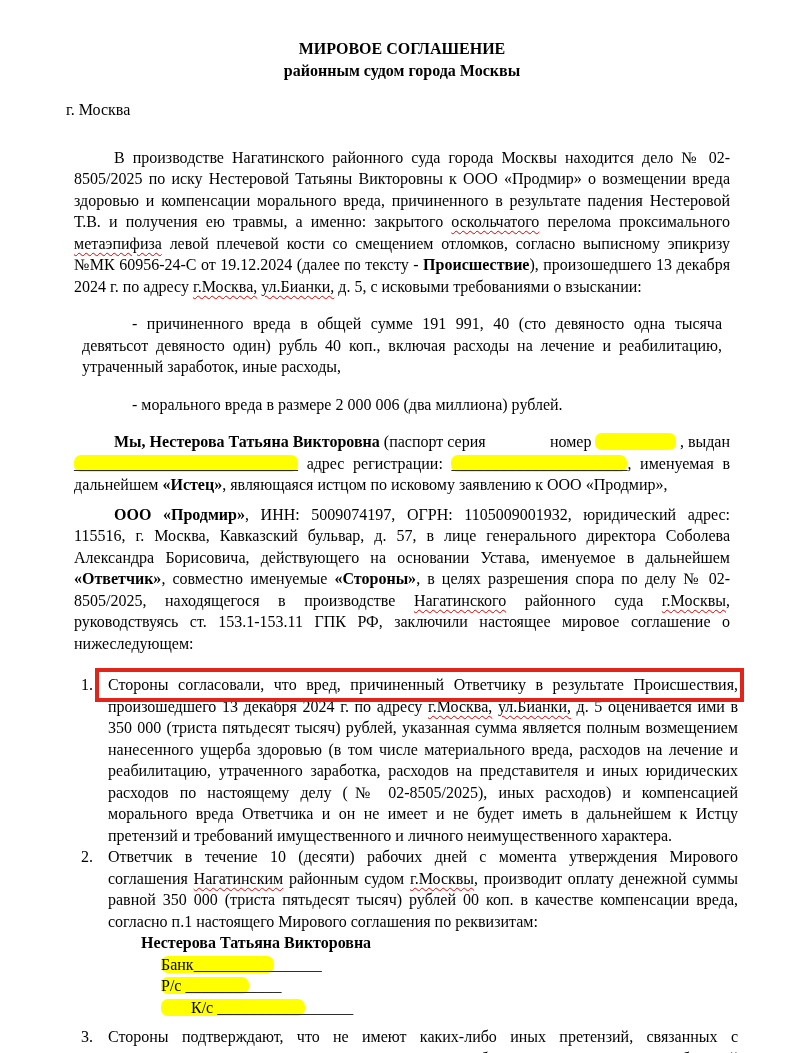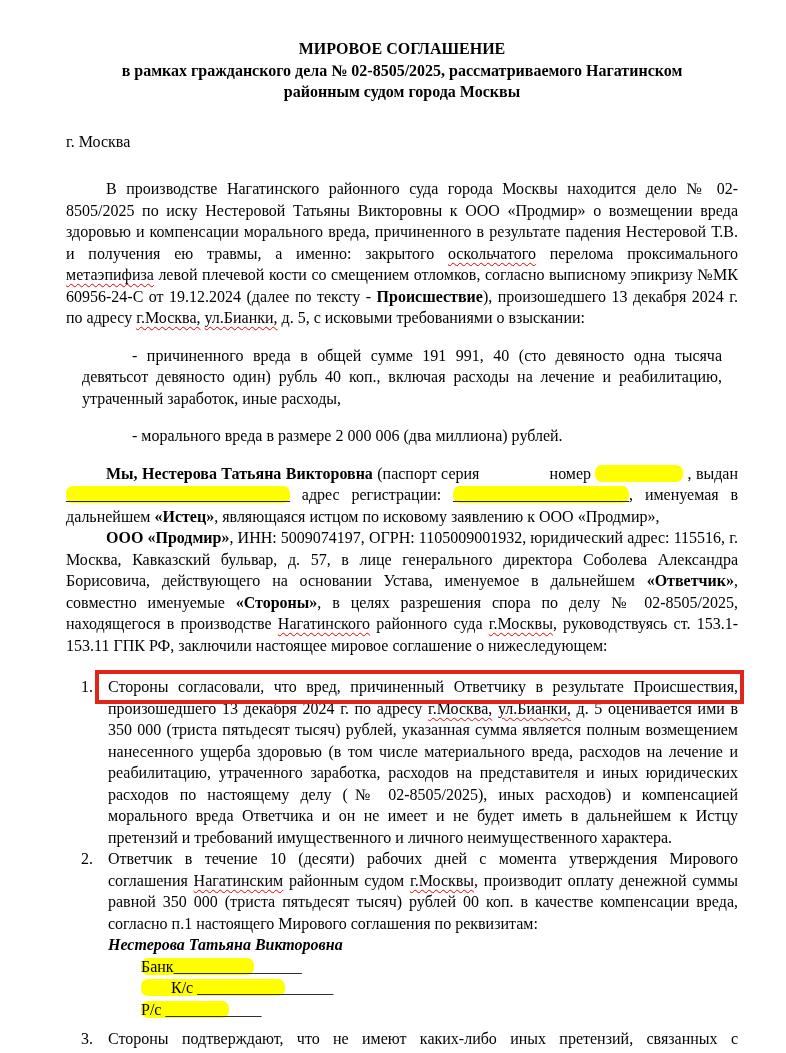--- a/index.html
+++ b/index.html
@@ -12,53 +12,52 @@
   html,body{margin:0;padding:0;background:#fff;}
   .page{
     width:784px;height:1053px;box-sizing:border-box;position:relative;
     background:var(--paper);color:var(--ink);overflow:hidden;
     font-family:"Liberation Serif","DejaVu Serif",serif;
     font-size:16px;line-height:21.5px;
     padding:38px 46px 0 66px;
   }
   .title{ text-align:center;font-weight:bold; }
   .dateline{
-    display:flex;justify-content:space-between;margin-top:28px;align-items:center;
+    display:flex;justify-content:space-between;margin-top:18px;align-items:center;
   }
-  .para{ text-align:justify;text-indent:40px;margin:0; }
+  .para{ text-align:justify;text-indent:40px;margin:8px; }
   .intro{ margin-top:26px; }
   .claim{ text-align:justify;text-indent:50px;margin:16px; }
   .plaintiff{ margin-top:5px; }
   .list{ margin-top:20px; }
   .li{ display:flex;align-items:flex-start; }
   .li .num{ flex:0 0 27px;margin-left:15px; }
   .li-body{ flex:1;text-align:justify;position:relative; }
   .li3{ margin-top:8px; }
   .redbox{
     position:absolute;left:-13px;top:-6px;width:calc(100% + 19px);height:34px;
     border:4px solid var(--annotation-red);box-sizing:border-box;pointer-events:none;
   }
-  .req-name{ font-weight:bold;text-align:left;font-style:italic; }
-  .req-line{ margin-left:33px;text-align:left; }
+  .req-name{ font-weight:bold;margin-left:33px;text-align:left; }
+  .req-line{ margin-left:53px;text-align:left; }
   .b{ font-weight:bold; }
   .sq{
     text-decoration-line:underline;text-decoration-style:wavy;
     text-decoration-color:var(--squiggle-red);text-decoration-thickness:1px;
     text-underline-offset:3px;
   }
   .hl{ background:var(--highlight);border-radius:7px; }
   .padleft{ padding-left:30px; }
 </style>
 </head>
 <body>
 
 <div class="page">
 
   <div class="title">МИРОВОЕ СОГЛАШЕНИЕ</div>
-  <div class="title">в рамках гражданского дела № 02-8505/2025, рассматриваемого Нагатинском</div>
   <div class="title">районным судом города Москвы</div>
 
   <div class="dateline">
     <span>г. Москва</span>
   </div>
 
   <p class="para intro"><span>В производстве Нагатинского районного суда города Москвы находится дело № 02-8505/2025 по иску Нестеровой Татьяны Викторовны к ООО «Продмир» о возмещении вреда здоровью и компенсации морального вреда, причиненного в результате падения Нестеровой Т.В. и получения ею травмы, а именно: закрытого </span><span class="sq">оскольчатого</span><span> перелома проксимального </span><span class="sq">метаэпифиза</span><span> левой плечевой кости со смещением отломков, согласно выписному эпикризу №МК 60956-24-С от 19.12.2024 (далее по тексту - </span><span class="b">Происшествие</span><span>), произошедшего 13 декабря 2024 г. по адресу </span><span class="sq">г.Москва,</span><span> </span><span class="sq">ул.Бианки,</span><span> д. 5, с исковыми требованиями о взыскании:</span></p>
 
   <p class="claim"><span>- причиненного вреда в общей сумме 191 991, 40 (сто девяносто одна тысяча девятьсот девяносто один) рубль 40 коп., включая расходы на лечение и реабилитацию, утраченный заработок, иные расходы,</span></p>
   <p class="claim"><span>- морального вреда в размере 2 000 006 (два миллиона) рублей.</span></p>
@@ -74,22 +73,22 @@
         <div class="redbox"></div>
       <span>Стороны согласовали, что вред, причиненный Ответчику в результате Происшествия, произошедшего 13 декабря 2024 г. по адресу </span><span class="sq">г.Москва,</span><span> </span><span class="sq">ул.Бианки,</span><span> д. 5 оценивается ими в 350 000 (триста пятьдесят тысяч) рублей, указанная сумма является полным возмещением нанесенного ущерба здоровью (в том числе материального вреда, расходов на лечение и реабилитацию, утраченного заработка, расходов на представителя и иных юридических расходов по настоящему делу (№ 02-8505/2025), иных расходов) и компенсацией морального вреда Ответчика и он не имеет и не будет иметь в дальнейшем к Истцу претензий и требований имущественного и личного неимущественного характера.</span></div>
     </div>
 
     <div class="li">
       <span class="num">2.</span>
       <div style="flex:1;">
         <div class="li-body"><span>Ответчик в течение 10 (десяти) рабочих дней с момента утверждения Мирового соглашения </span><span class="sq">Нагатинским</span><span> районным судом </span><span class="sq">г.Москвы</span><span>, производит оплату денежной суммы равной 350 000 (триста пятьдесят тысяч) рублей 00 коп. в качестве компенсации вреда, согласно п.1 настоящего Мирового соглашения по реквизитам:</span></div>
         <div class="req-name">Нестерова Татьяна Викторовна</div>
         <div class="req-line"><span class="hl">Банк__________</span><span>______</span></div>
+        <div class="req-line"><span class="hl">Р/с ________</span><span>____</span></div>
         <div class="req-line"><span class="hl padleft">К/с ___________</span><span>______</span></div>
-        <div class="req-line"><span class="hl">Р/с ________</span><span>____</span></div>
       </div>
     </div>
 
     <div class="li li3">
       <span class="num">3.</span>
       <div class="li-body"><span>Стороны подтверждают, что не имеют каких-либо иных претензий, связанных с Происшествием, в том числе, но не ограничиваясь, обязуются не предъявлять требований об уплате неустоек, процентов по ст. 395 ГК РФ, иных финансовых санкций, связанных с Происшествием.</span></div>
     </div>
 
   </div>
 

